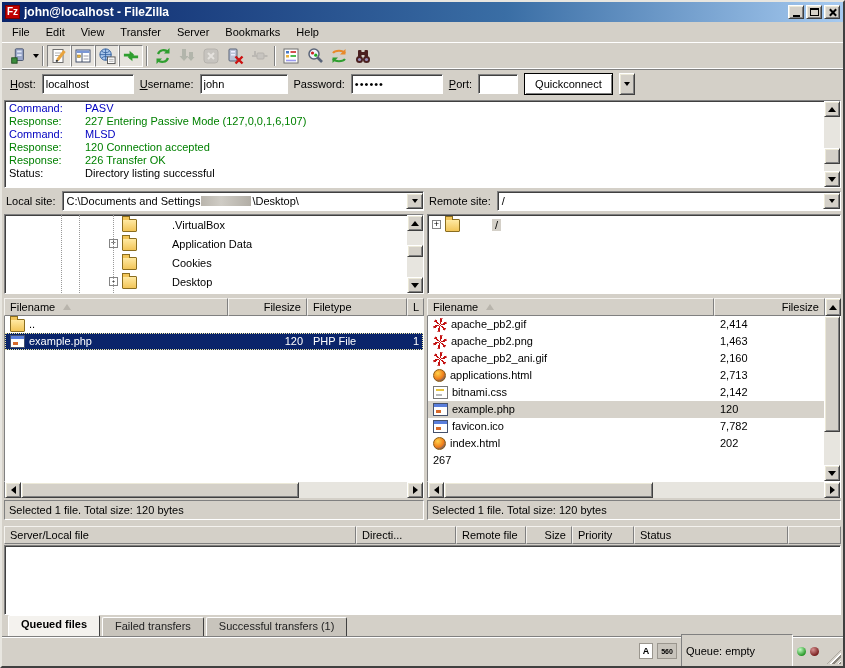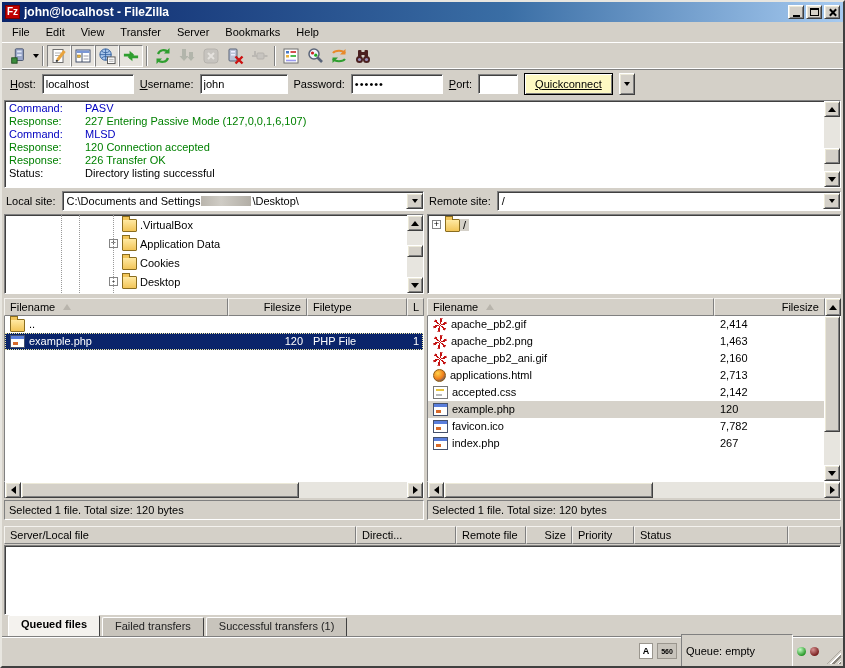--- a/index.html
+++ b/index.html
@@ -34,21 +34,21 @@
   .tbsep{width:2px;height:20px;margin:0 3px;border-left:1px solid #808080;border-right:1px solid #fff;}
   .dropArrow{width:0;height:0;border-left:3px solid transparent;border-right:3px solid transparent;border-top:4px solid #000;margin-left:3px;}
   .tb svg{width:18px;height:18px;}
 
   
   .quickbar{height:30px;display:flex;align-items:center;gap:6px;padding:10px 8px;flex:none;border-top:1px solid #fff;box-shadow:0 1px 0 #808080 inset;}
   .qlabel{white-space:nowrap;}
   .accel::first-letter{text-decoration:underline;}
   .qinput{height:20px;border:1px solid;border-color:#808080 #fff #fff #808080;box-shadow:inset 1px 1px 0 #404040;background:#fff;font:11px "Liberation Sans",sans-serif;padding:1px 3px;}
   .w-host{width:92px;} .w-user{width:88px;} .w-pass{width:92px;letter-spacing:1px;} .w-port{width:40px;}
-  .qbtn{height:22px;padding:0 10px;font:11px "Liberation Sans",sans-serif;border:1px solid #000;box-shadow:inset 1px 1px 0 #fff, inset -1px -1px 0 #808080;background:#fef9c3;text-decoration:underline;}
+  .qbtn{height:22px;padding:0 10px;font:11px "Liberation Sans",sans-serif;border:1px solid #000;box-shadow:inset 1px 1px 0 #fff, inset -1px -1px 0 #808080;background:#ffffff;}
   .qbtn-label::first-letter{text-decoration:underline;}
   .qdrop{width:16px;height:22px;display:flex;align-items:center;justify-content:center;}
 
   
   .logwrap{height:88px;margin:2px 2px 0 2px;flex:none;display:flex;background:#fff;border:1px solid;border-color:#808080 #fff #fff #808080;box-shadow:inset 1px 1px 0 #404040;}
   .logbody{flex:1;overflow:hidden;padding:1px 0 0 4px;}
   .logline{display:flex;height:13px;line-height:13px;white-space:nowrap;}
   .loglabel{width:76px;flex:none;}
   .vsb{width:16px;flex:none;background:#e7e5df;display:flex;flex-direction:column;}
   .sbtn{width:16px;height:16px;flex:none;display:flex;align-items:center;justify-content:center;}
@@ -72,21 +72,21 @@
   .redacted{display:inline-block;width:50px;height:10px;background:linear-gradient(90deg,#b9b5ad,#cfccc5 40%,#b2aea6);margin:0 1px;}
 
   .treepane{height:80px;flex:none;background:#fff;border:1px solid;border-color:#808080 #fff #fff #808080;box-shadow:inset 1px 1px 0 #404040;display:flex;overflow:hidden;margin-top:2px;position:relative;}
   .treebody{flex:1;position:relative;overflow:hidden;}
   .ltree .treeline{position:absolute;top:0;bottom:0;border-left:1px dotted #999;}
   .trow{height:19px;display:flex;align-items:center;}
   .ltree .trow{padding-left:104px;}
   .rtree .trow{padding-left:4px;}
   .expander{width:9px;height:9px;flex:none;border:1px solid #848484;background:#fff;font-size:9px;line-height:7px;text-align:center;margin-right:4px;color:#000;}
   .expander.hidden{visibility:hidden;}
-  .tlabel{padding:0 3px;white-space:nowrap;}
+  .tlabel{padding:0 3px;white-space:nowrap;margin-left:32px;}
   .tlabel.sel{background:#d4d0c8;}
 
   .hsplit{height:4px;flex:none;}
 
   
   .listhdr{height:18px;flex:none;display:flex;background:#d4d0c8;overflow:hidden;}
   .hcell{height:18px;display:flex;align-items:center;padding:0 5px;border:1px solid;border-color:#f4f2ee #808080 #808080 #f4f2ee;background:#d4d0c8;white-space:nowrap;overflow:hidden;flex:none;}
   .sortarr{display:none;width:0;height:0;border-left:4px solid transparent;border-right:4px solid transparent;border-bottom:6px solid #b8b4ac;margin-left:8px;}
   .sortarr.show{display:inline-block;}
   .hdr-l .hcell:nth-child(1){width:224px;}
@@ -552,47 +552,50 @@
     <span class="cell c-rname">
                 <span class="fi fi-firefox"></span>
                 <span>applications.html</span>
               </span>
     <span class="cell c-rsize">2,713</span>
   </div>
 
   <div class="frow">
     <span class="cell c-rname">
                 <span class="fi fi-css"></span>
-                <span>accepted.css</span>
+                <span>bitnami.css</span>
               </span>
     <span class="cell c-rsize">2,142</span>
   </div>
 
   <div class="frow sel-grey">
     <span class="cell c-rname">
                 <span class="fi fi-php"></span>
                 <span>example.php</span>
               </span>
     <span class="cell c-rsize">120</span>
   </div>
 
   <div class="frow">
     <span class="cell c-rname">
                 <span class="fi fi-ico"></span>
                 <span>favicon.ico</span>
               </span>
     <span class="cell c-rsize">7,782</span>
   </div>
 
-
-  <div class="frow">
-    <span class="cell c-rname">
-                <span class="fi fi-php"></span>
-                <span>index.php</span>
-              </span>
+  <div class="frow">
+    <span class="cell c-rname">
+                <span class="fi fi-firefox"></span>
+                <span>index.html</span>
+              </span>
+    <span class="cell c-rsize">202</span>
+  </div>
+
+  <div class="frow">
     <span class="cell c-rsize">267</span>
   </div>
 </div>
         <div class="vsb">
           <span class="sbtrack">
               <span class="sbthumb raised" style="top:0;height:78%;"></span>
             </span>
           <span class="sbtn raised">
               <span class="tri-dn"></span>
             </span>

